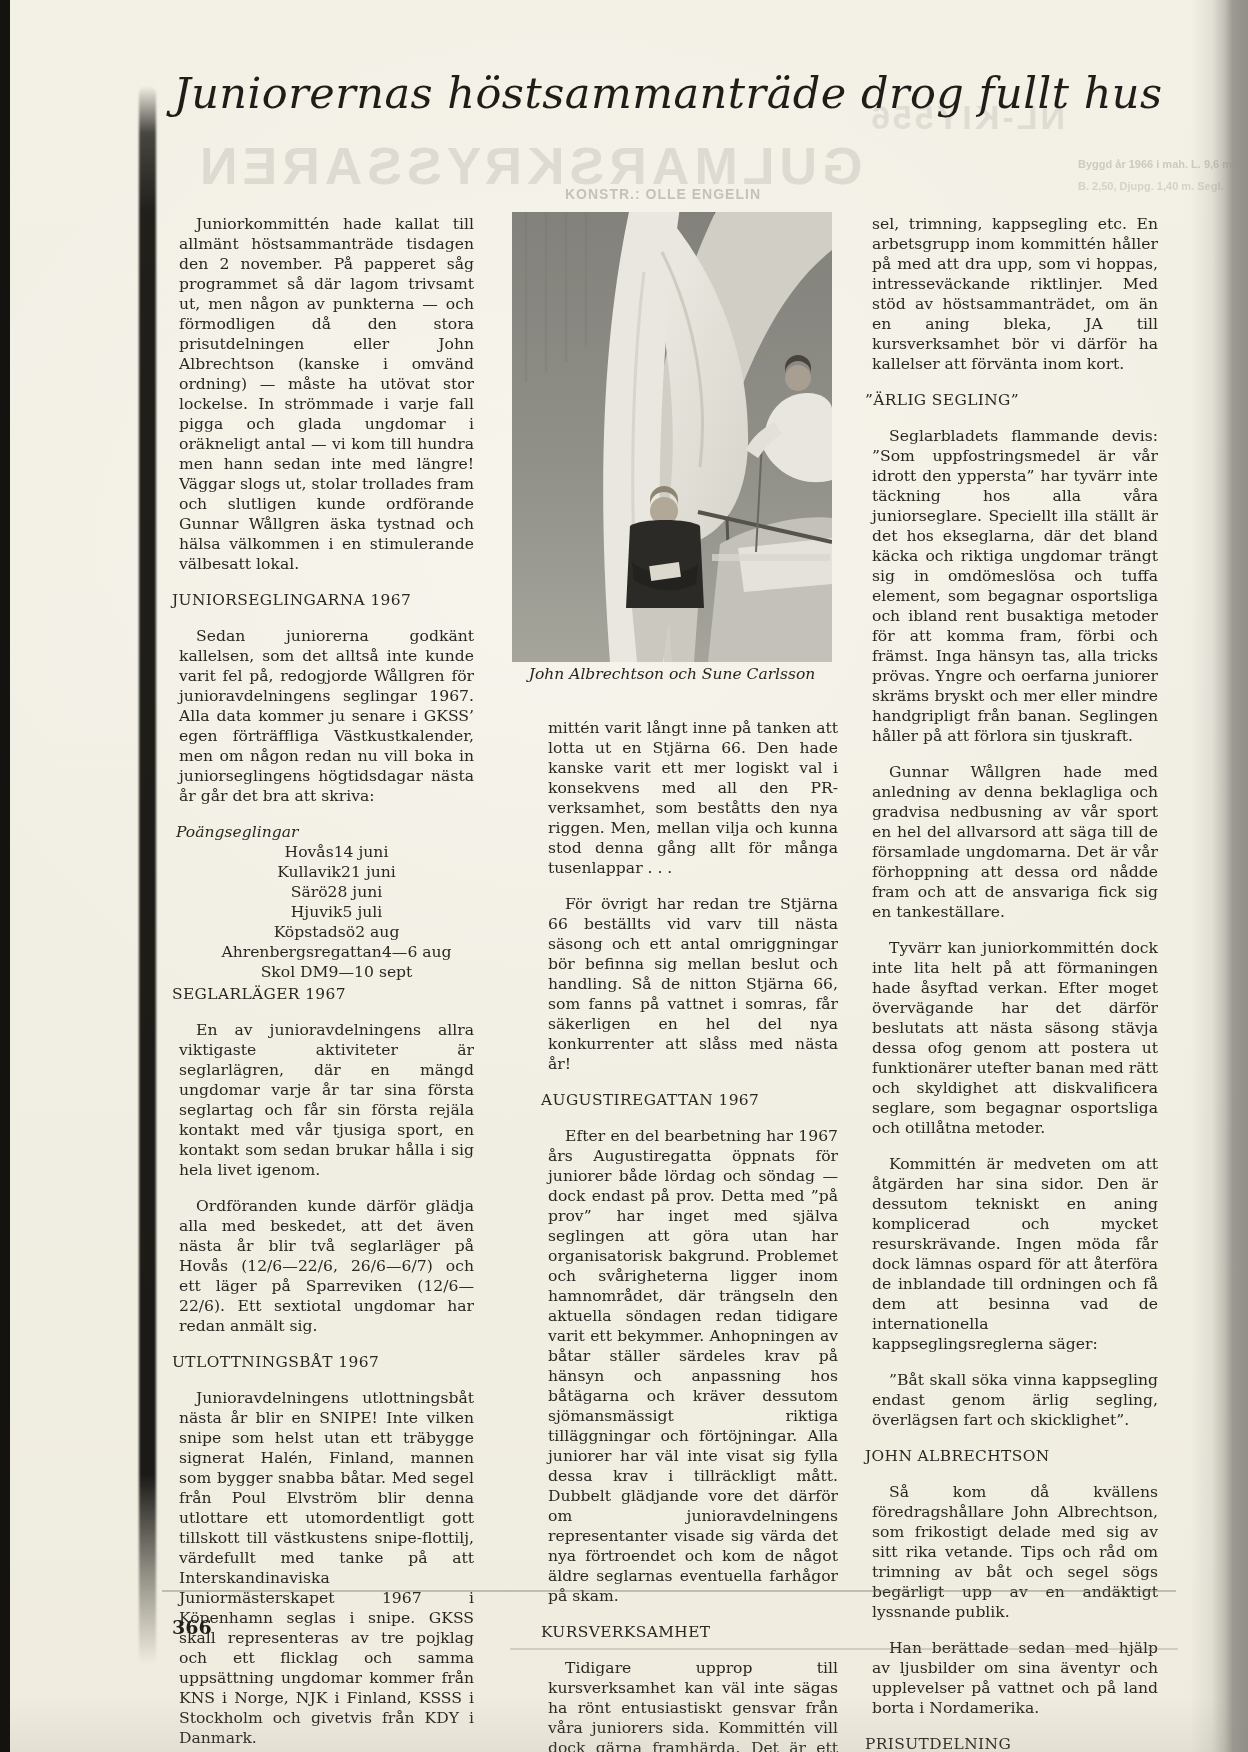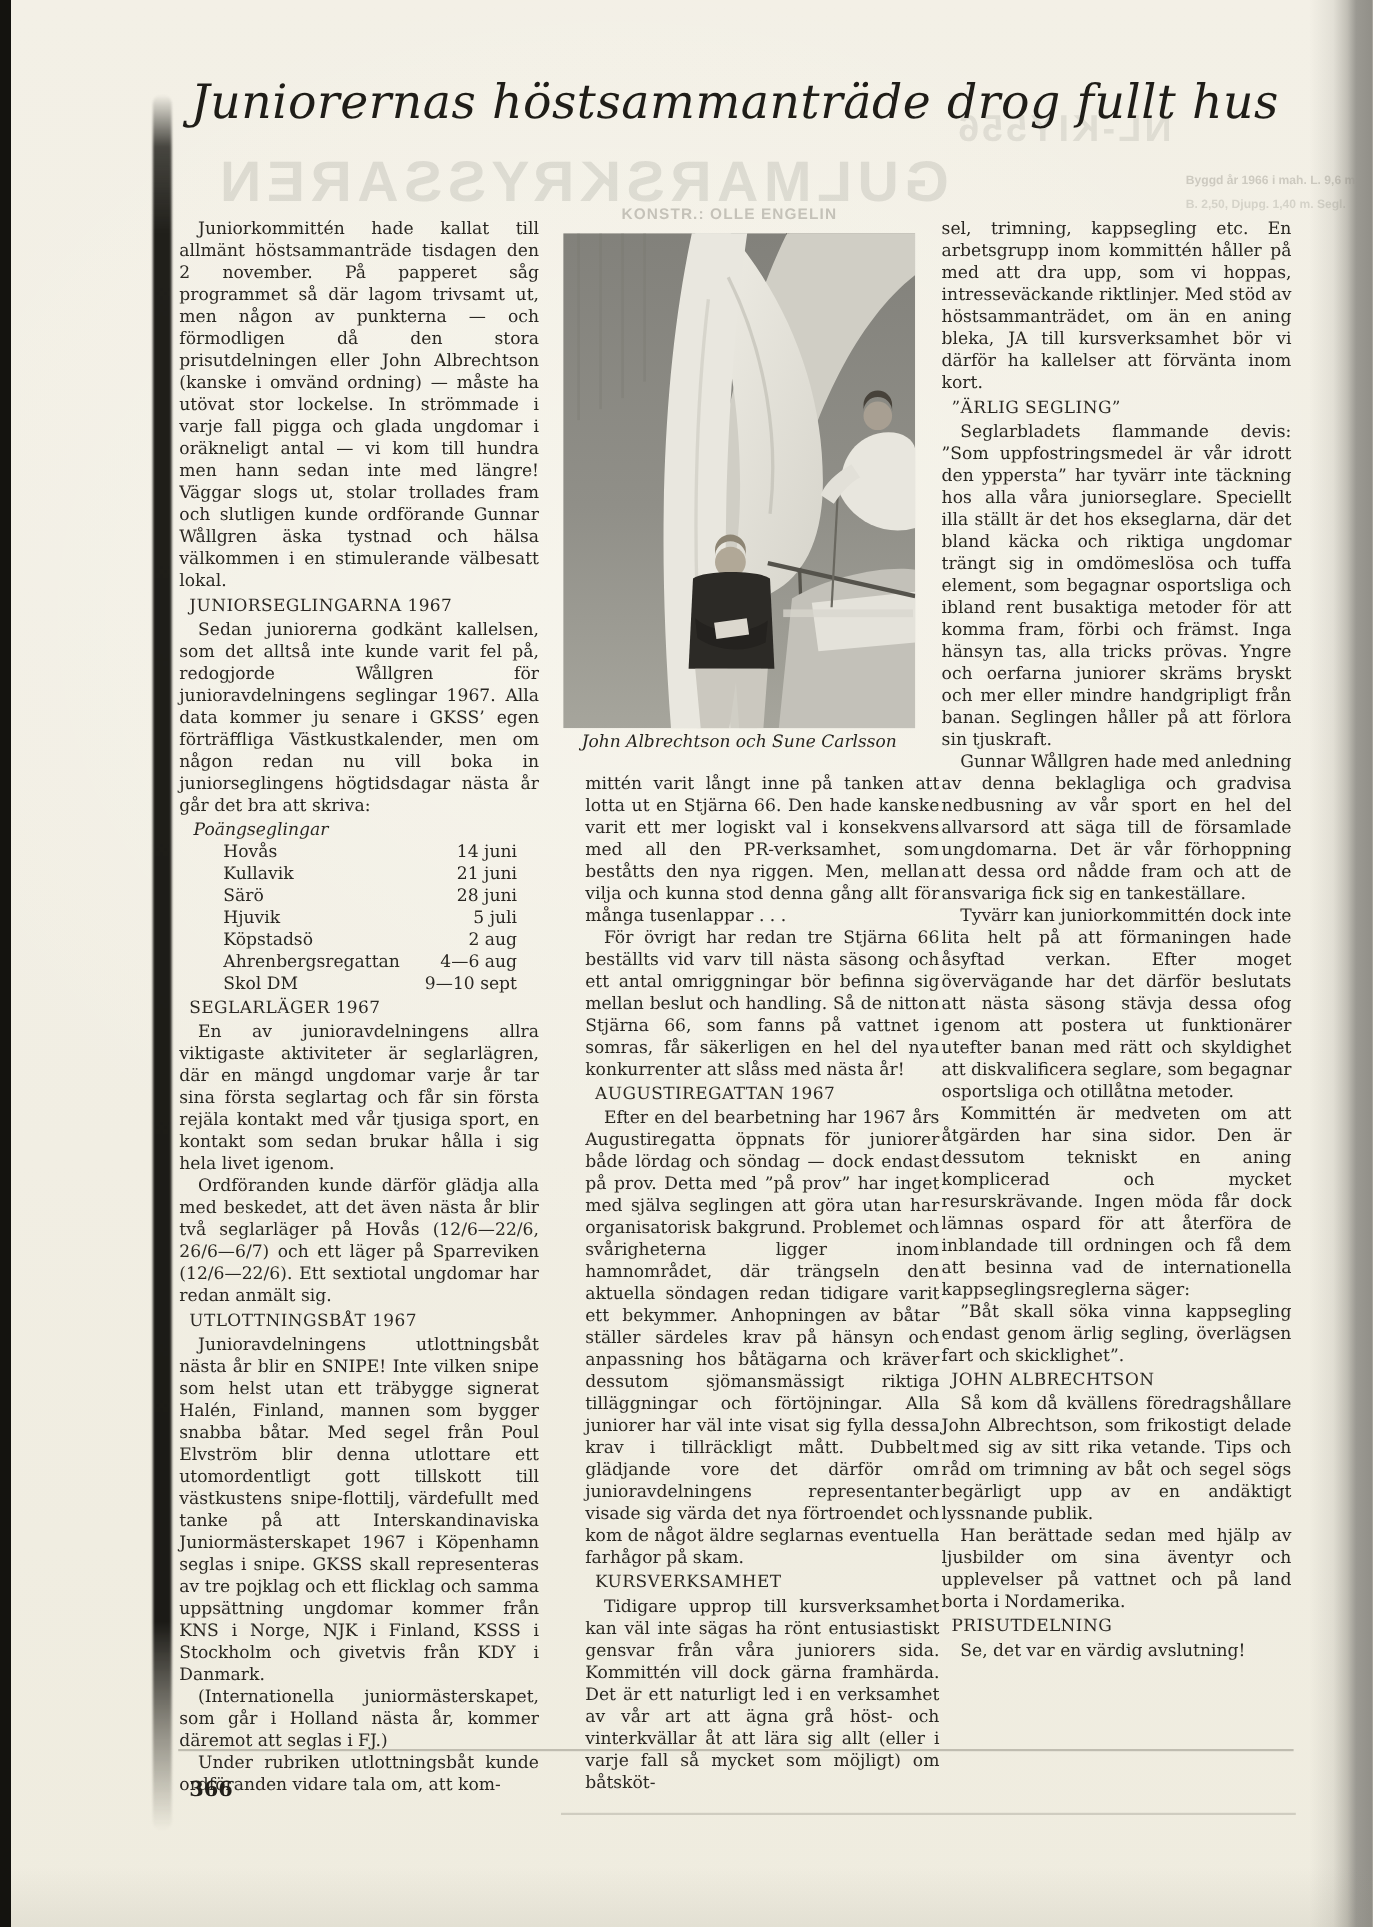--- a/index.html
+++ b/index.html
@@ -41,26 +41,26 @@
   
   .headline{position:absolute;left:160px;top:68px;width:1016px;margin:0;text-align:center;
     font-size:43px;font-weight:400;font-style:italic;letter-spacing:0.5px;color:#1f1d18;}
   .byline{position:absolute;left:160px;top:133px;width:1016px;text-align:center;
     font-size:16.5px;font-weight:bold;color:#24221d;}
   
   .col{position:absolute;top:198px;font-size:15.6px;line-height:20px;text-align:justify;color:#2a2722;}
   .col-left{left:163px;width:327px;}
   .col-mid{left:532px;width:322px;top:702px;}
   .col-right{left:856px;width:318px;}
-  .col p{margin:0;text-indent:17px;}
+  .col p{margin:16px;text-indent:17px;}
   .col p.noindent{text-indent:0;}
   .sec-h{margin:2px 0 2px 0;padding-left:9px;font-size:15.4px;font-weight:400;letter-spacing:0.4px;}
   .sched-label{font-style:italic;padding-left:13px;margin-top:2px;}
   .sched{margin:0 0 2px 0;}
-  .sched-row{display:flex;justify-content:space-between;padding-left:40px;padding-right:20px;}
+  .sched-row{display:flex;justify-content:center;padding-left:40px;padding-right:20px;}
   
   .photo{position:absolute;left:512px;top:212px;width:320px;height:450px;}
   .photo svg{display:block;}
   .caption{position:absolute;left:512px;top:665px;width:320px;text-align:center;
     font-style:italic;font-size:15.5px;color:#26241f;}
   .page-num{position:absolute;left:172px;top:1616px;font-size:19px;font-weight:bold;color:#211f1a;}
 </style>
 </head>
 <body>
 

